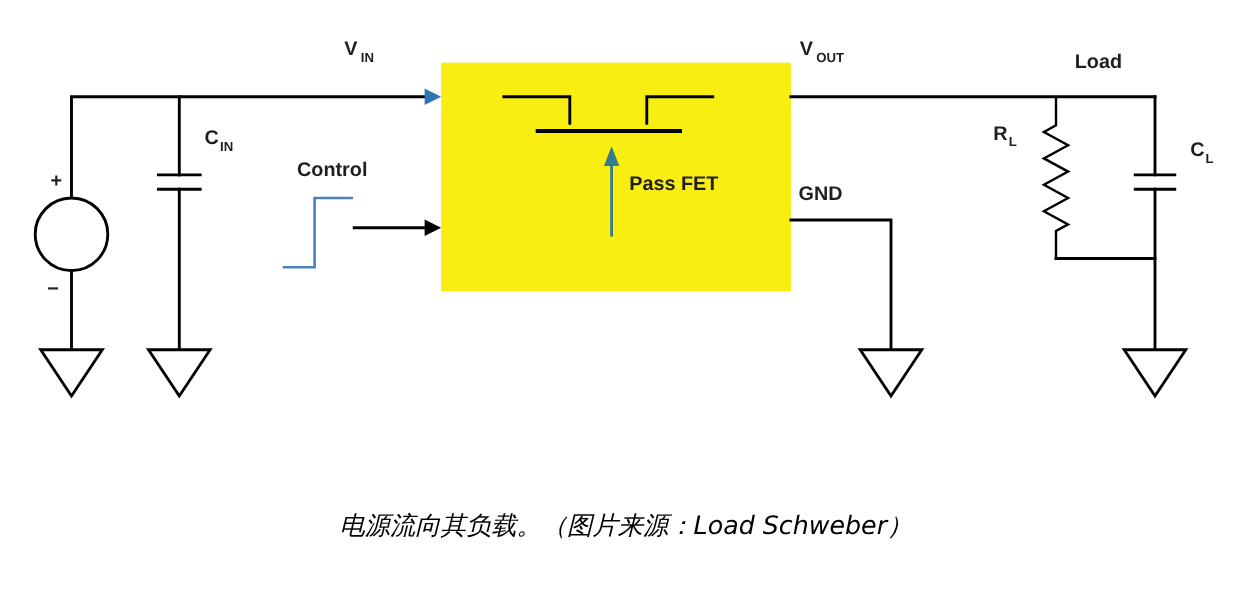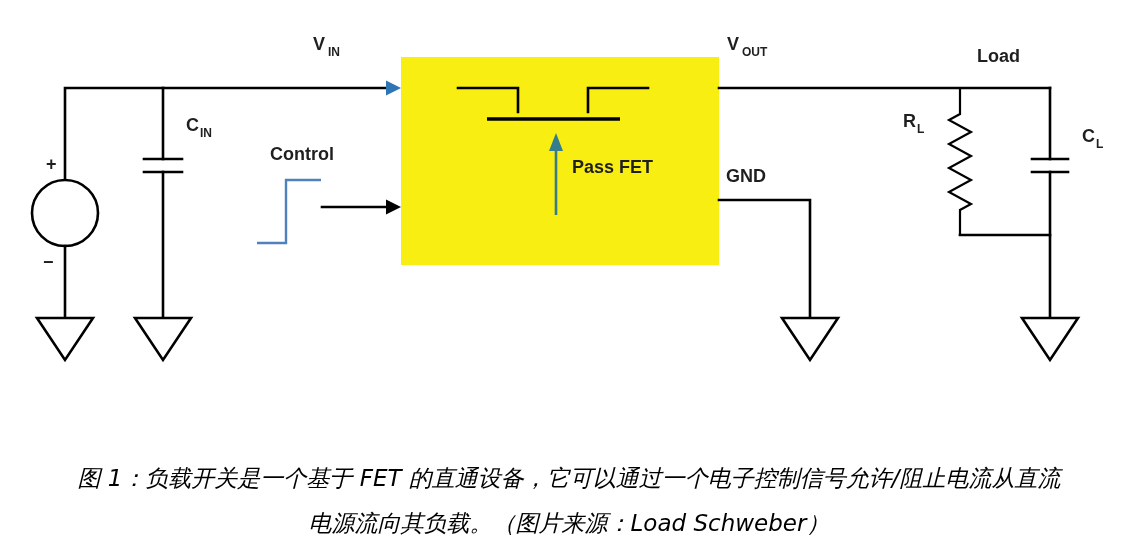--- a/index.html
+++ b/index.html
@@ -93,17 +93,16 @@
       <text x="1082" y="142" class="lbl">C</text>
       <text x="1096" y="148" class="sub">L</text>
 
       <path class="w" d="M960,235 H1050 V318"></path>
       <polygon points="1022,318 1078,318 1050,360" class="gnd"></polygon>
     </g>
 
   </svg>
 
   <div class="caption">
-    <div>图 1：负载开关是一个基于 FET 的直通设备，它可以通过一个电子控制信号允许/阻止电流从直流</div>
     <div>电源流向其负载。（图片来源：Load Schweber）</div>
   </div>
 
 </div>
 
 </body></html>

